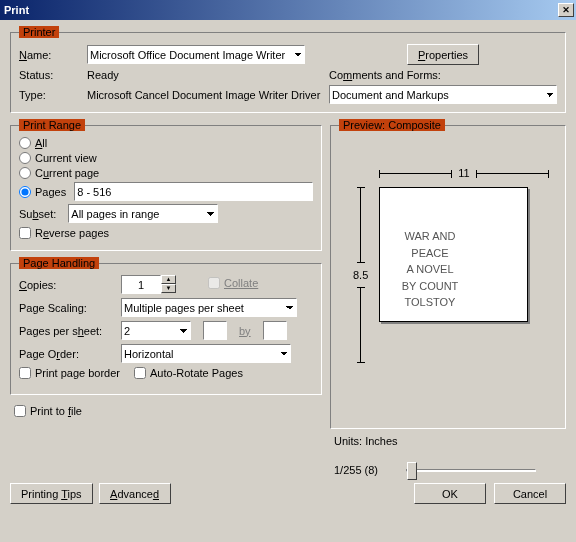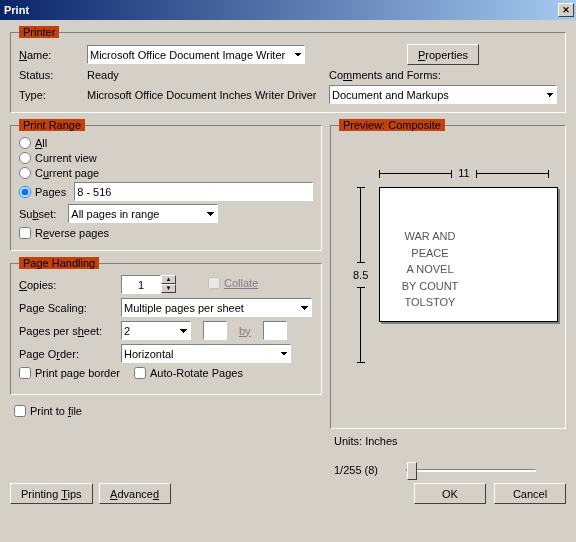--- a/index.html
+++ b/index.html
@@ -59,21 +59,21 @@
   <div class="top-grid">
     <span class="label"><span class="underline">N</span>ame:</span>
     <select style="width:218px"><option>Microsoft Office Document Image Writer</option></select>
     <div style="text-align:center"><button class="btn"><span class="underline">P</span><span>roperties</span></button></div>
 
     <span class="label">Status:</span>
     <span>Ready</span>
     <span>Co<span class="underline">m</span>ments and Forms:</span>
 
     <span class="label">Type:</span>
-    <span style="white-space:nowrap">Microsoft Office Document Inches Writer Driver</span>
+    <span style="white-space:nowrap">Microsoft Cancel Document Image Writer Driver</span>
     <select style="width:100%"><option>Document and Markups</option></select>
   </div>
 </fieldset>
 
 <div class="two-col">
   <div class="left-col">
 
     <fieldset>
       <legend>Print Range</legend>
       <div class="radio-row">
@@ -114,21 +114,21 @@
                 <span class="spinner-btn">▼</span>
               </span>
         </span>
         <span style="margin-left:20px" class="check-row disabled">
               <input type="checkbox" disabled="" style="">
               <label>C<span class="underline">o</span>llate</label>
             </span>
       </div>
       <div class="row">
         <span style="min-width:90px">Page Scaling:</span>
-        <select style="width:191px"><option>Multiple pages per sheet</option></select>
+        <select style="width:176px"><option>Multiple pages per sheet</option></select>
       </div>
       <div class="row">
         <span style="min-width:90px">Pages per s<span class="underline">h</span>eet:</span>
         <select style="width:70px"><option>2</option></select>
         <input type="text" class="small-input disabled" disabled="" style="">
         <span class="disabled">by</span>
         <input type="text" class="small-input disabled" disabled="" style="">
       </div>
       <div class="row">
         <span style="min-width:90px">Page O<span class="underline">r</span>der:</span>
@@ -160,21 +160,21 @@
         <div class="preview-dim-h" style="left:40px;right:8px;top:30px">
           <span class="line"></span>
               <span style="padding:0 6px">11</span>
               <span class="line"></span>
         </div>
         <div class="preview-dim-v" style="left:14px;top:50px;height:176px">
           <span class="line"></span>
               <span style="padding:6px 0">8.5</span>
               <span class="line"></span>
         </div>
-        <div class="preview-page" style="left:40px;top:50px;width:179px;height:135px">
+        <div class="preview-page" style="left:40px;top:50px;width:149px;height:135px">
           <div class="page-content" style="left:20px;top:40px;width:60px">
             <div>WAR AND PEACE</div>
             <div>A NOVEL</div>
             <div>BY COUNT TOLSTOY</div>
           </div>
         </div>
       </div>
     </fieldset>
     <div style="margin:6px 0 0 4px">Units: Inches</div>
     <div class="row" style="margin:14px 0 0 4px">

